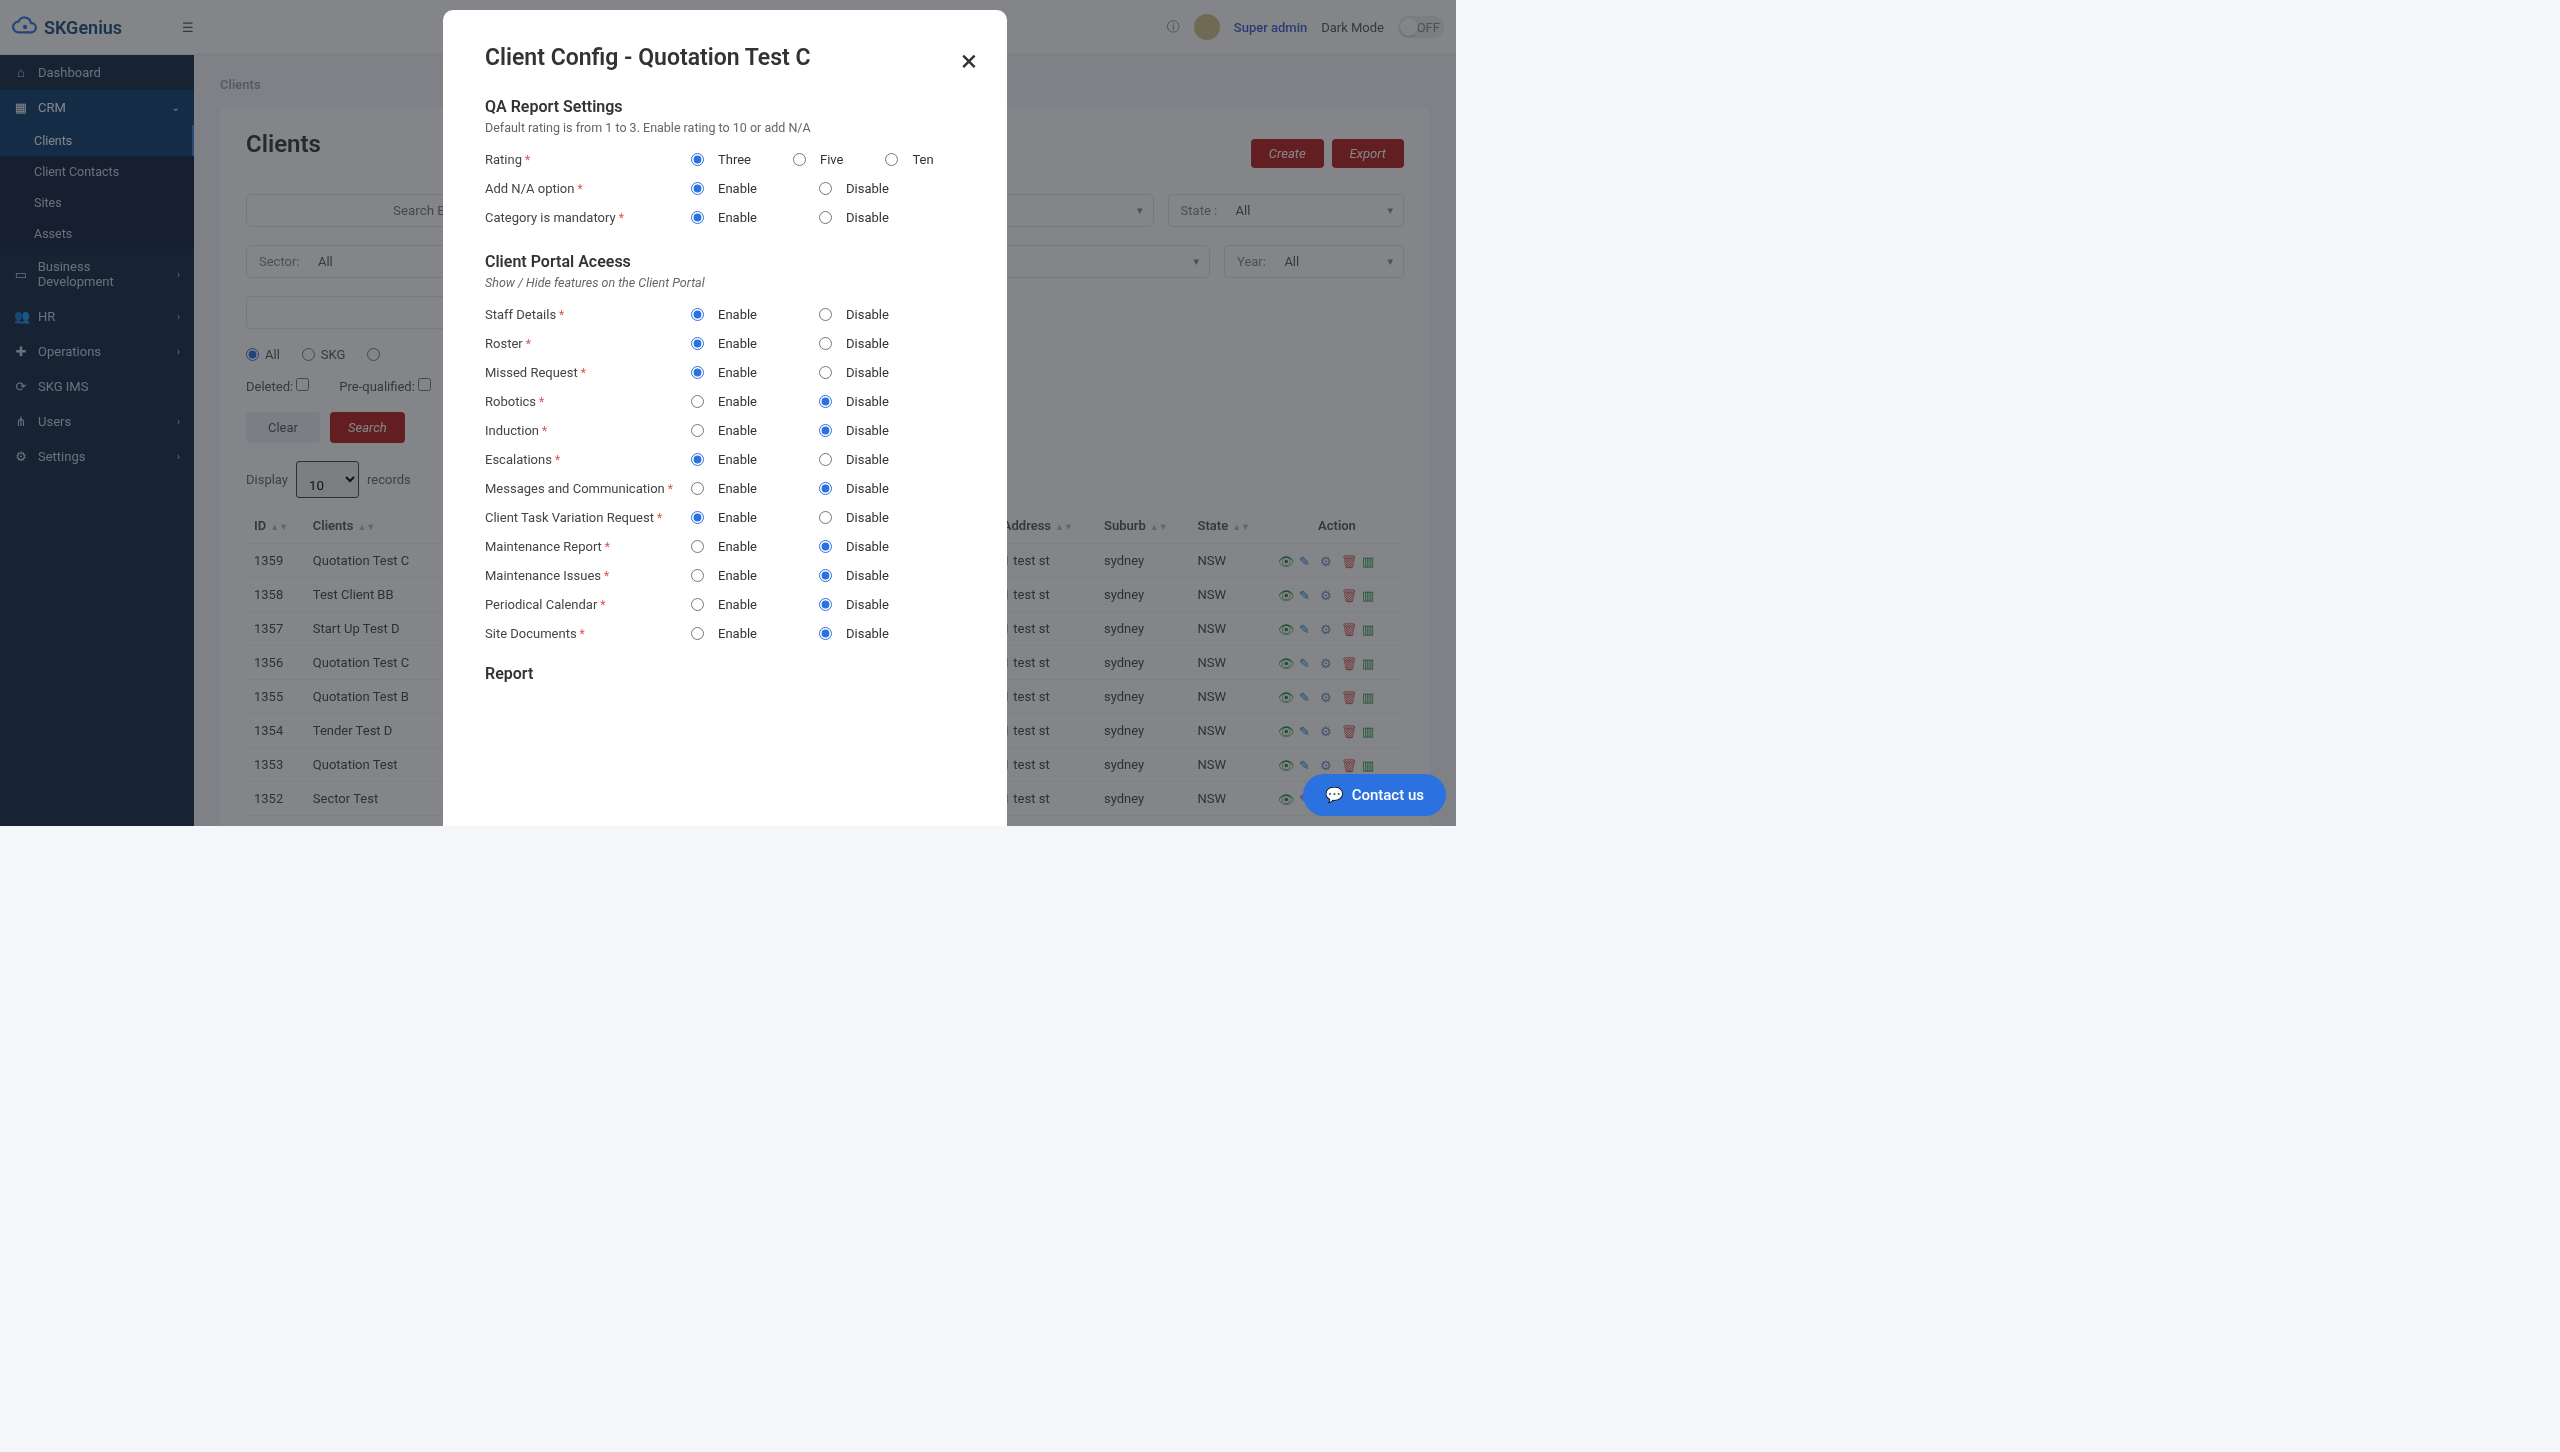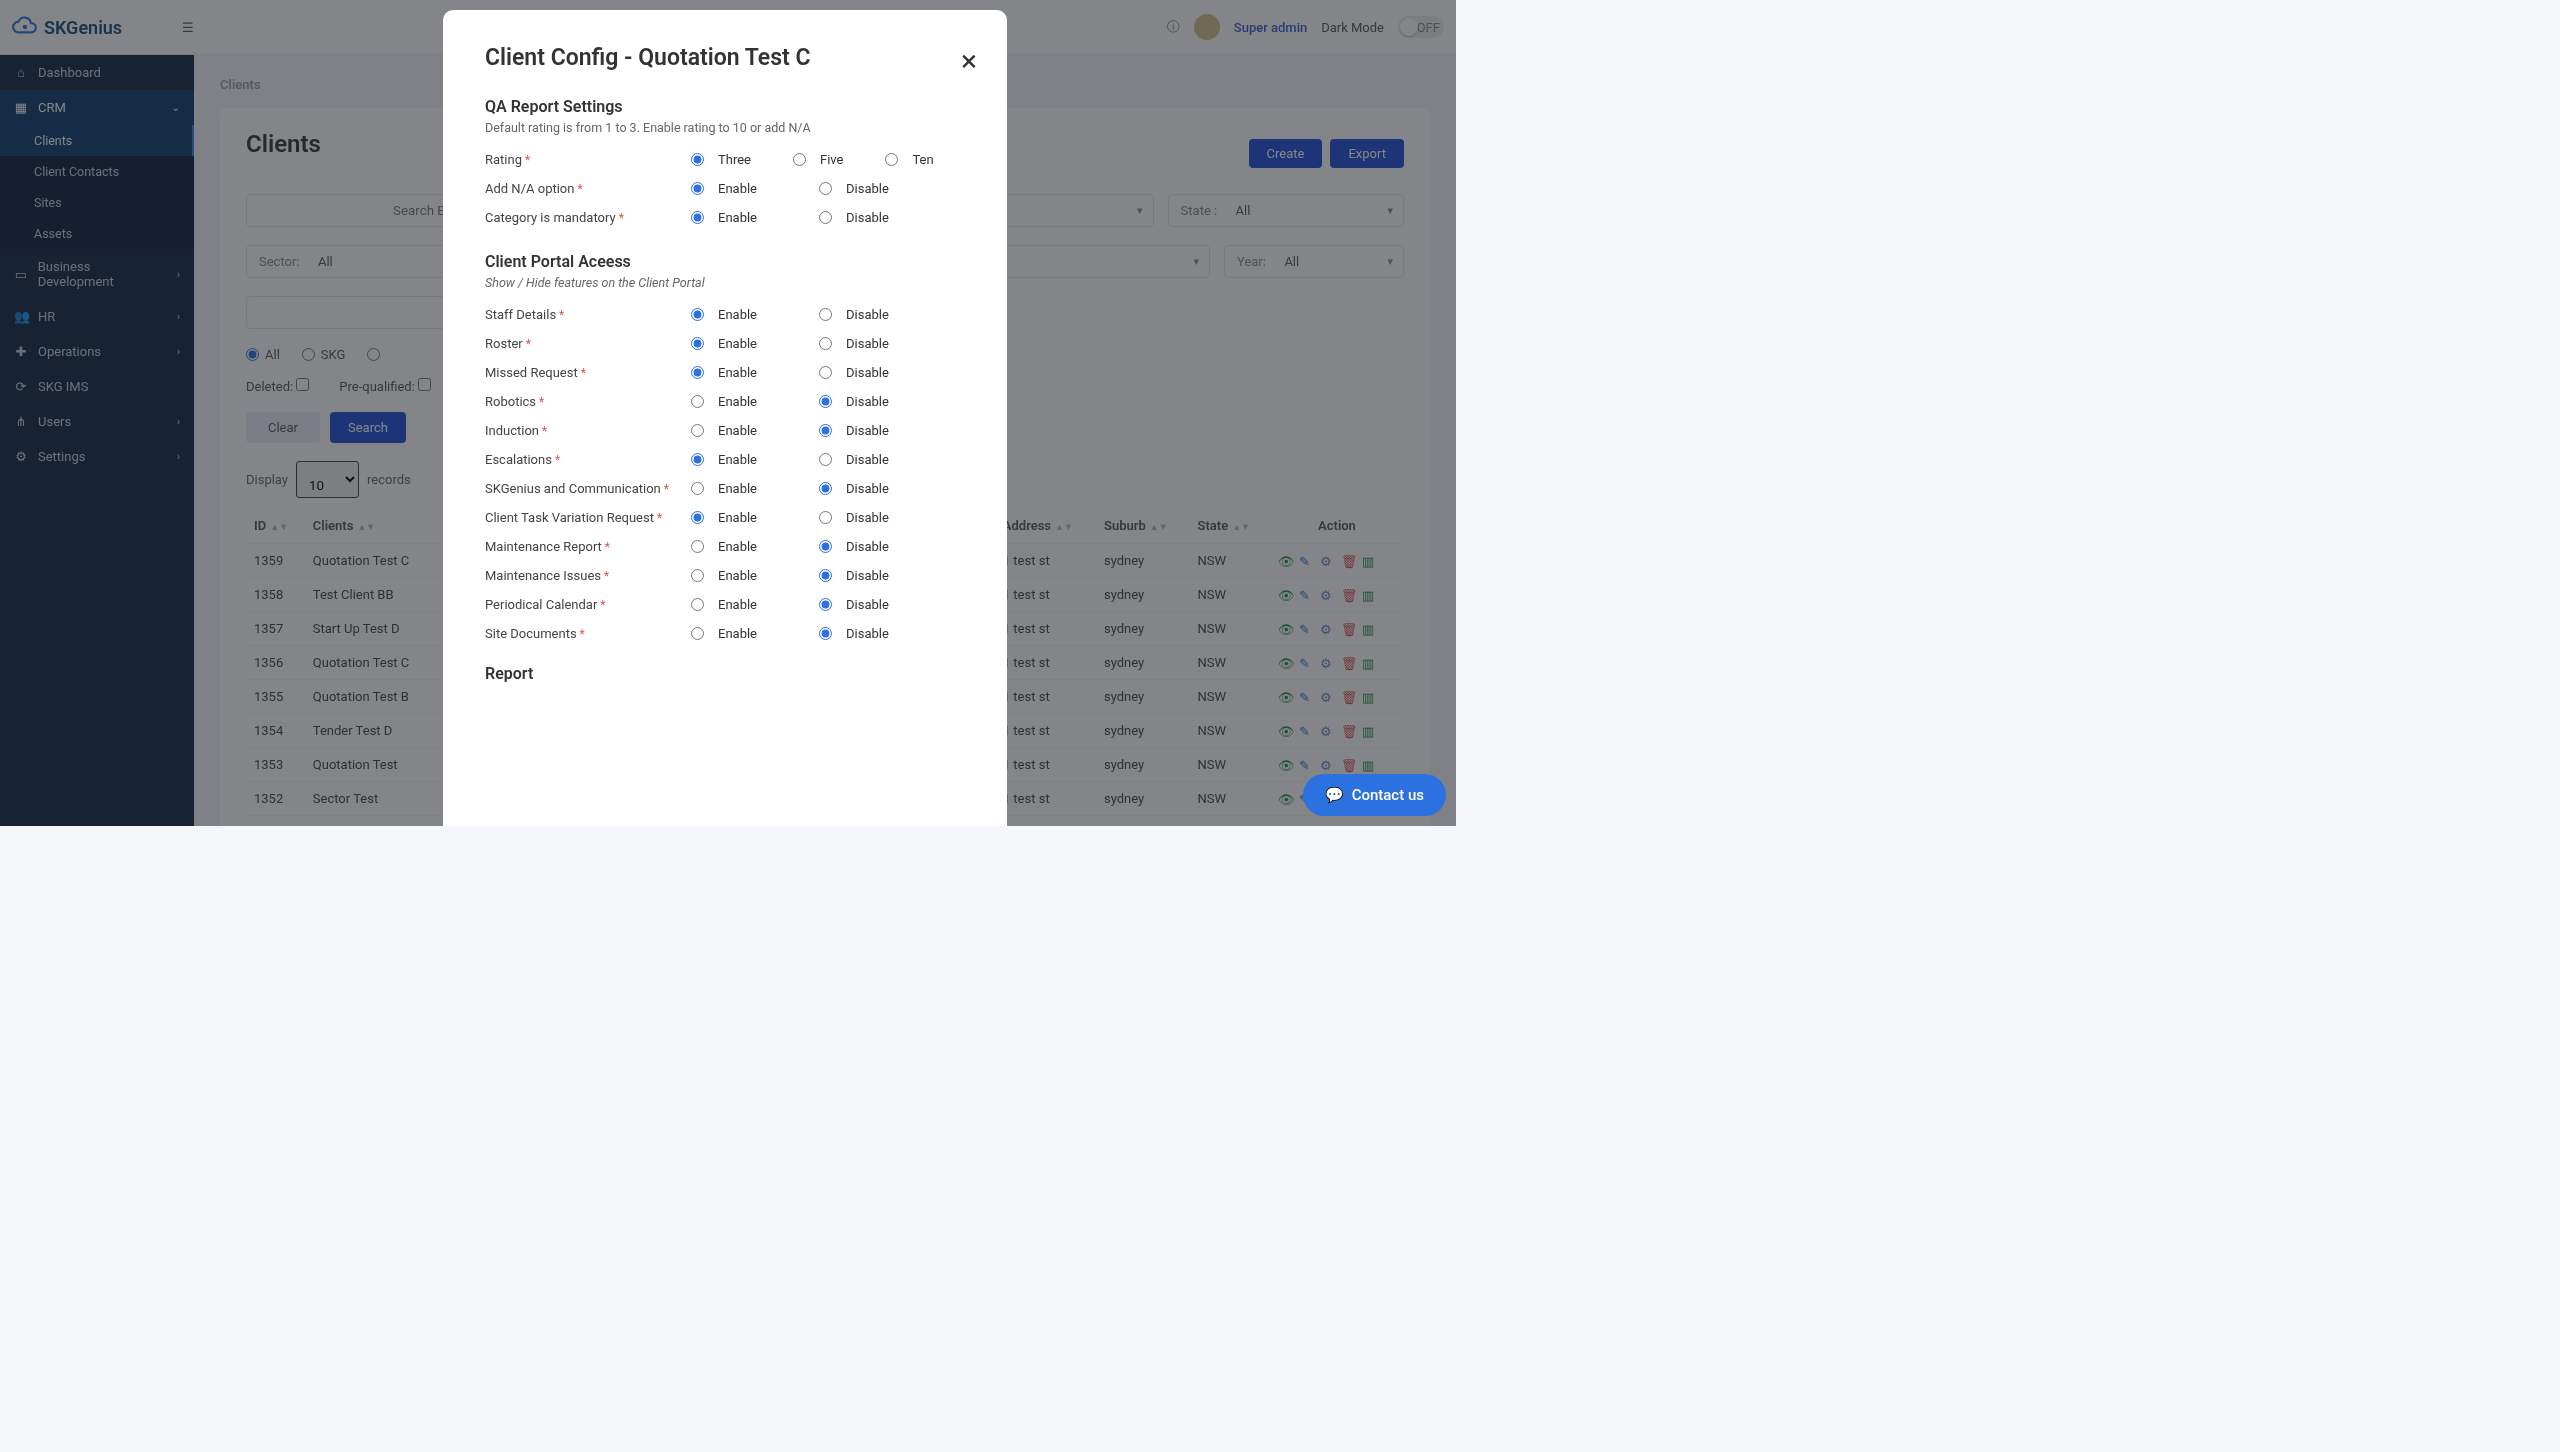--- a/index.html
+++ b/index.html
@@ -26,21 +26,21 @@
   .side-sub .sub-item.active { background:#0b3a6b; color:#fff; border-right: 2px solid #3a7bd5; }
   .icon-side { width:14px; display:inline-block; text-align:center; }
 
   
   .page { position:absolute; top:55px; left:194px; right:0; bottom:0; padding:22px 26px; overflow:auto; }
   .breadcrumb { color:#9aa1ab; font-size:13px; font-weight:600; margin-bottom:16px; }
   .panel { background:#fff; border-radius:6px; padding:22px 26px; box-shadow:0 1px 2px rgba(0,0,0,.05); }
   .panel h1 { font-size:24px; font-weight:600; color:#333; margin-bottom: 18px; }
   .panel-head { display:flex; align-items:center; }
   .panel-head .btns { margin-left:auto; display:flex; gap:8px; }
-  .btn-dark { background:#1d4ed8; color:#fff; border:0; border-radius:4px; padding:7px 18px; font-size:13px; cursor:pointer; }
+  .btn-dark { background:#b91c1c; color:#fff; border:0; border-radius:4px; padding:7px 18px; font-size:13px; cursor:pointer;font-style:italic; }
   .filters { display:flex; gap:14px; margin-top:18px; }
   .input, .select { flex:1; border:1px solid #e2e5ea; border-radius:4px; padding:8px 12px; font-size:13px; background:#fff; position:relative; }
   .input input { border:0; outline:0; width:100%; background:transparent; text-align:center; }
   .select { display:flex; align-items:center; gap:6px; }
   .select .lbl { color:#888; }
   .select .val { color:#555; }
   .select::after { content:"▾"; position:absolute; right:10px; color:#888; font-size:11px; }
   .filters .wide { flex:2; }
   .filters .short { flex:0 0 180px; }
   .radio-row { display:flex; gap:22px; margin-top:18px; align-items:center; font-size:13px; }
@@ -513,21 +513,21 @@
             <input type="radio" name="escalations" checked="" style="">
             <span>Enable</span>
           </label>
           <label class="cfg-opt">
             <input type="radio" name="escalations" style="">
             <span>Disable</span>
           </label>
         </div>
       </div>
       <div class="cfg-row">
-        <div class="cfg-label"><span>SKGenius and Communication</span><span class="req">*</span></div>
+        <div class="cfg-label"><span>Messages and Communication</span><span class="req">*</span></div>
         <div class="cfg-opts">
           <label class="cfg-opt">
             <input type="radio" name="messages" style="">
             <span>Enable</span>
           </label>
           <label class="cfg-opt">
             <input type="radio" name="messages" checked="" style="">
             <span>Disable</span>
           </label>
         </div>

